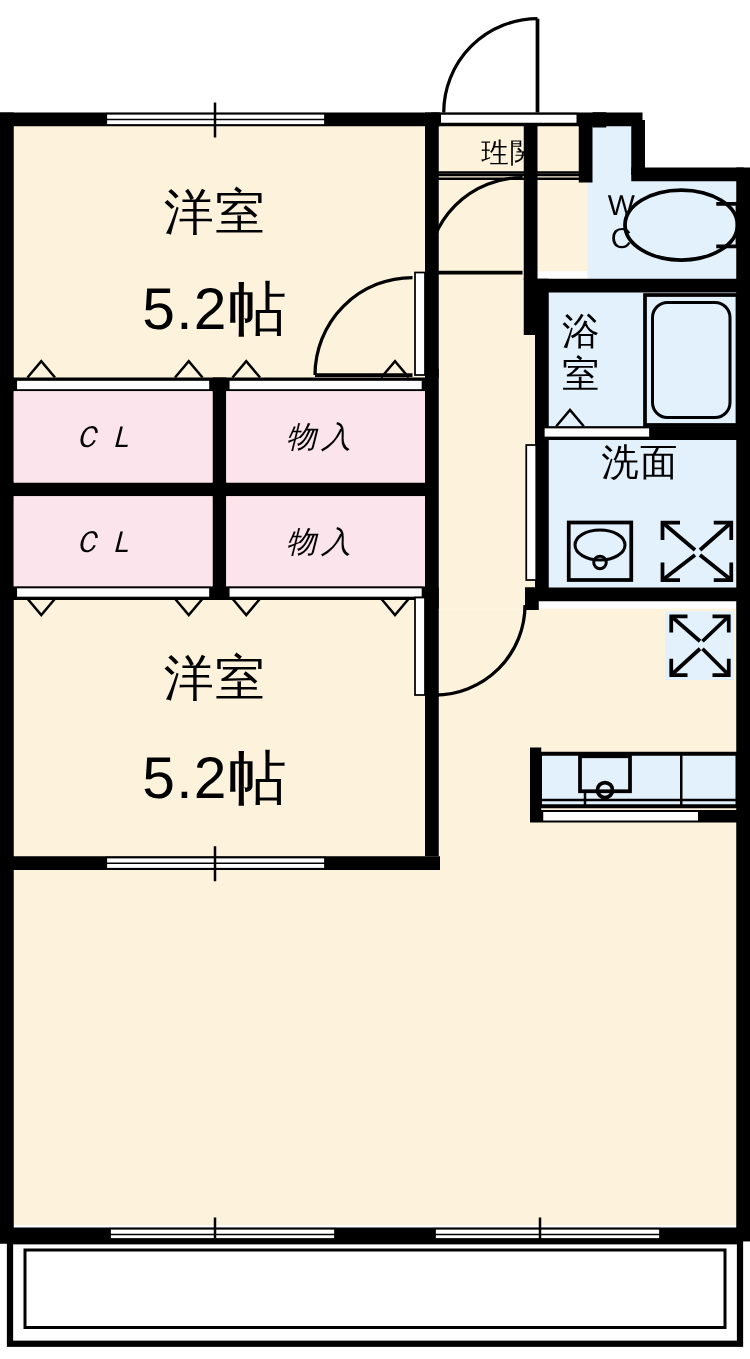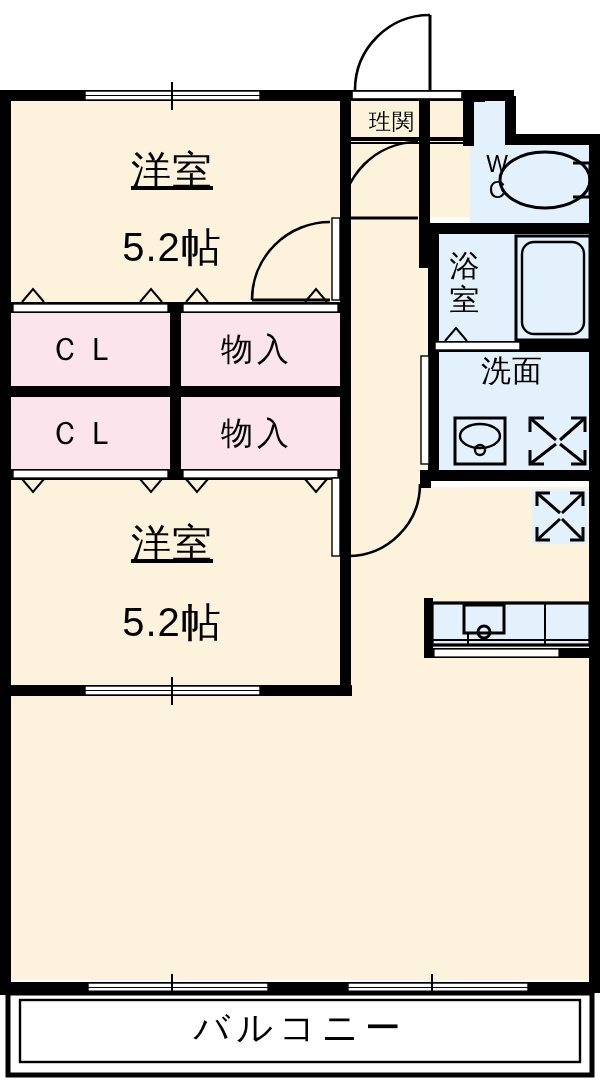--- a/index.html
+++ b/index.html
@@ -29,24 +29,24 @@
   .lbl {
     position: absolute;
     color: #000000;
     text-align: center;
     white-space: nowrap;
     line-height: 1.05;
     font-family: "Liberation Sans", "DejaVu Sans", sans-serif;
     transform: translate(-50%, -50%);
     user-select: none;
   }
-  .lbl-room-name { font-size: 40px; letter-spacing: 1px; text-decoration: underline; }
-  .lbl-room-size { font-size: 40px; letter-spacing: 1px; }
-  .lbl-closet    { font-size: 32px; letter-spacing: 4px; }
-  .lbl-small     { font-size: 22px; letter-spacing: 1px; }
+  .lbl-room-name { font-size: 40px; letter-spacing: 1px; }
+  .lbl-room-size { font-size: 47px; letter-spacing: 1px; }
+  .lbl-closet    { font-size: 24px; letter-spacing: 4px; font-style: italic; }
+  .lbl-small     { font-size: 22px; letter-spacing: 1px; margin-left: 16px; }
   .lbl-wc        { font-size: 23px; line-height: 1.12; letter-spacing: 0px; }
   .lbl-wet       { font-size: 30px; letter-spacing: 1px; line-height: 1.12; }
   .lbl-balcony   { font-size: 36px; letter-spacing: 6px; }
   .lbl-ldk       { font-size: 38px; letter-spacing: 8px; }
 </style>
 </head>
 <body>
 
 <div id="plan-root">
 
@@ -291,20 +291,19 @@
 
 
   <div class="lbl lbl-small" style="left:392px; top:122px;">珄関</div>
 
   <div class="lbl lbl-wc" style="left:497px; top:178px;"><span>W</span><br><span>C</span></div>
 
   <div class="lbl lbl-wet" style="left:465px; top:283px;"><span>浴</span><br><span>室</span></div>
 
   <div class="lbl lbl-wet" style="left:512px; top:371px;">洗面</div>
 
-  <div class="lbl lbl-balcony" style="left:300px; top:1028px;">バルコニー</div>
 
   <div class="lbl lbl-closet" style="left:85px; top:350px;">ＣＬ</div>
   <div class="lbl lbl-closet" style="left:257px; top:350px;">物入</div>
   <div class="lbl lbl-closet" style="left:85px; top:434px;">ＣＬ</div>
   <div class="lbl lbl-closet" style="left:257px; top:434px;">物入</div>
 
 </div>
 
 </body></html>

